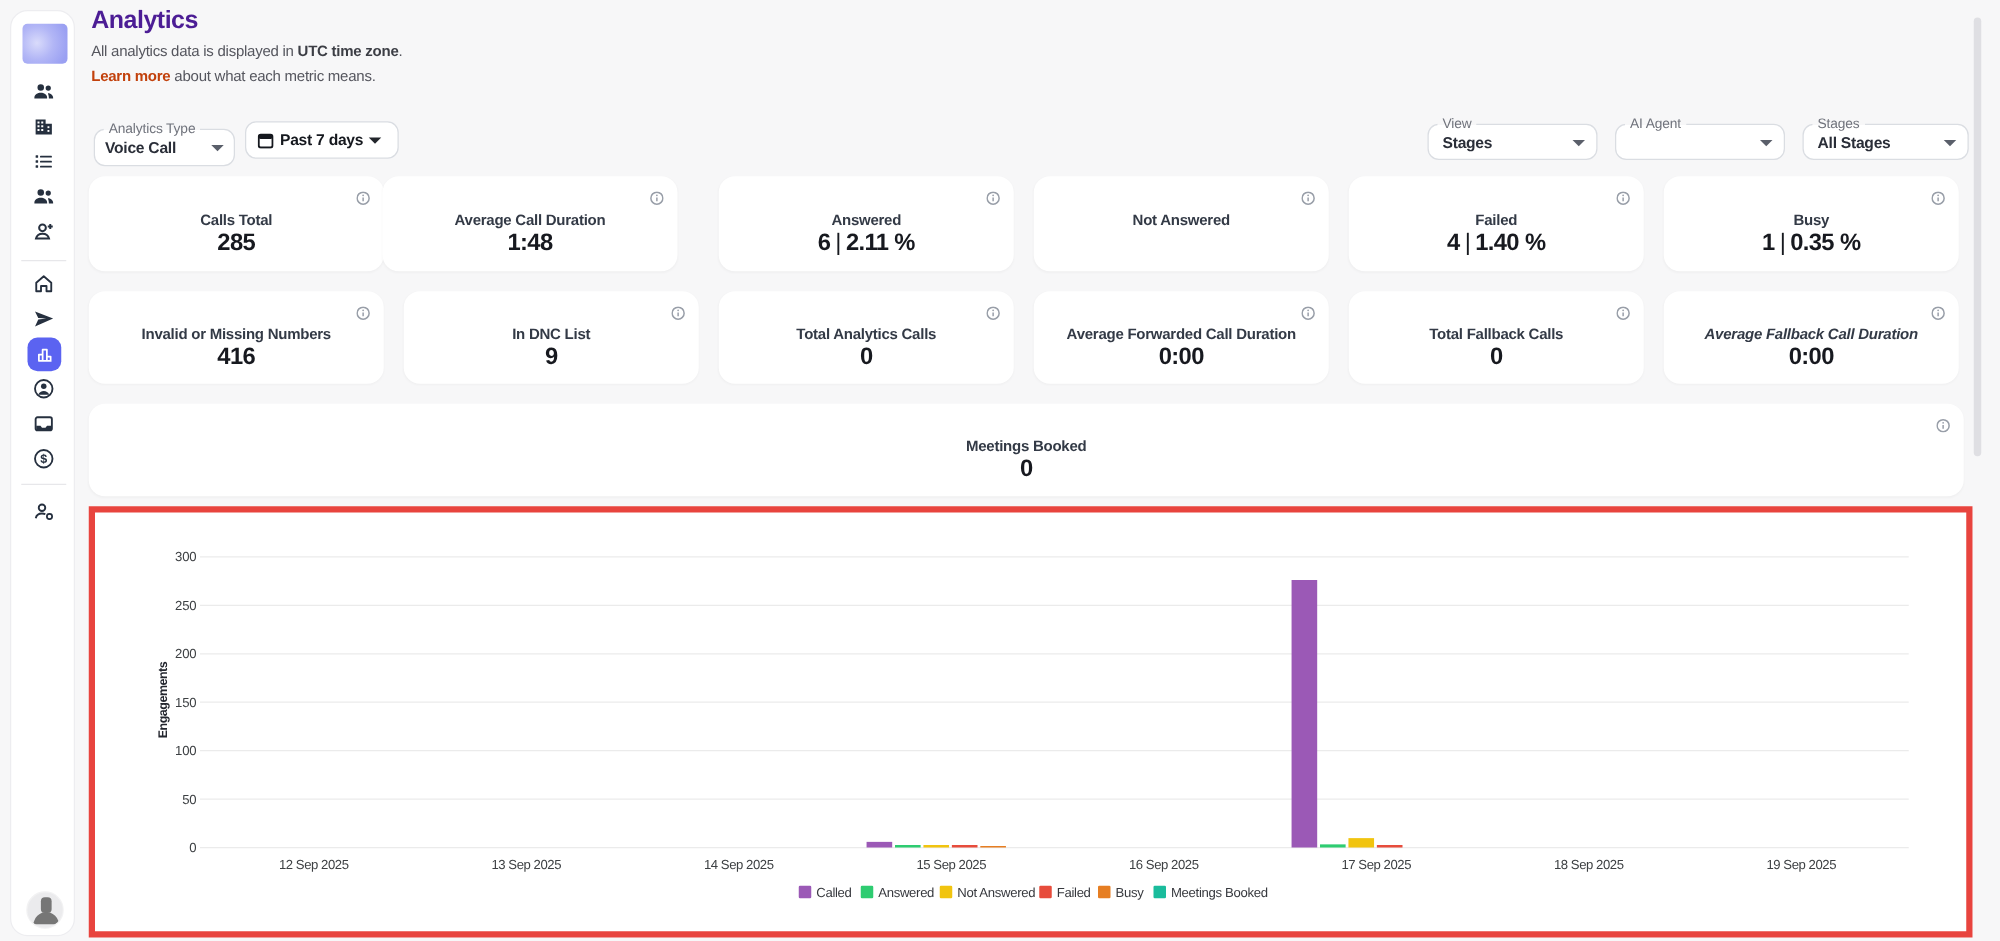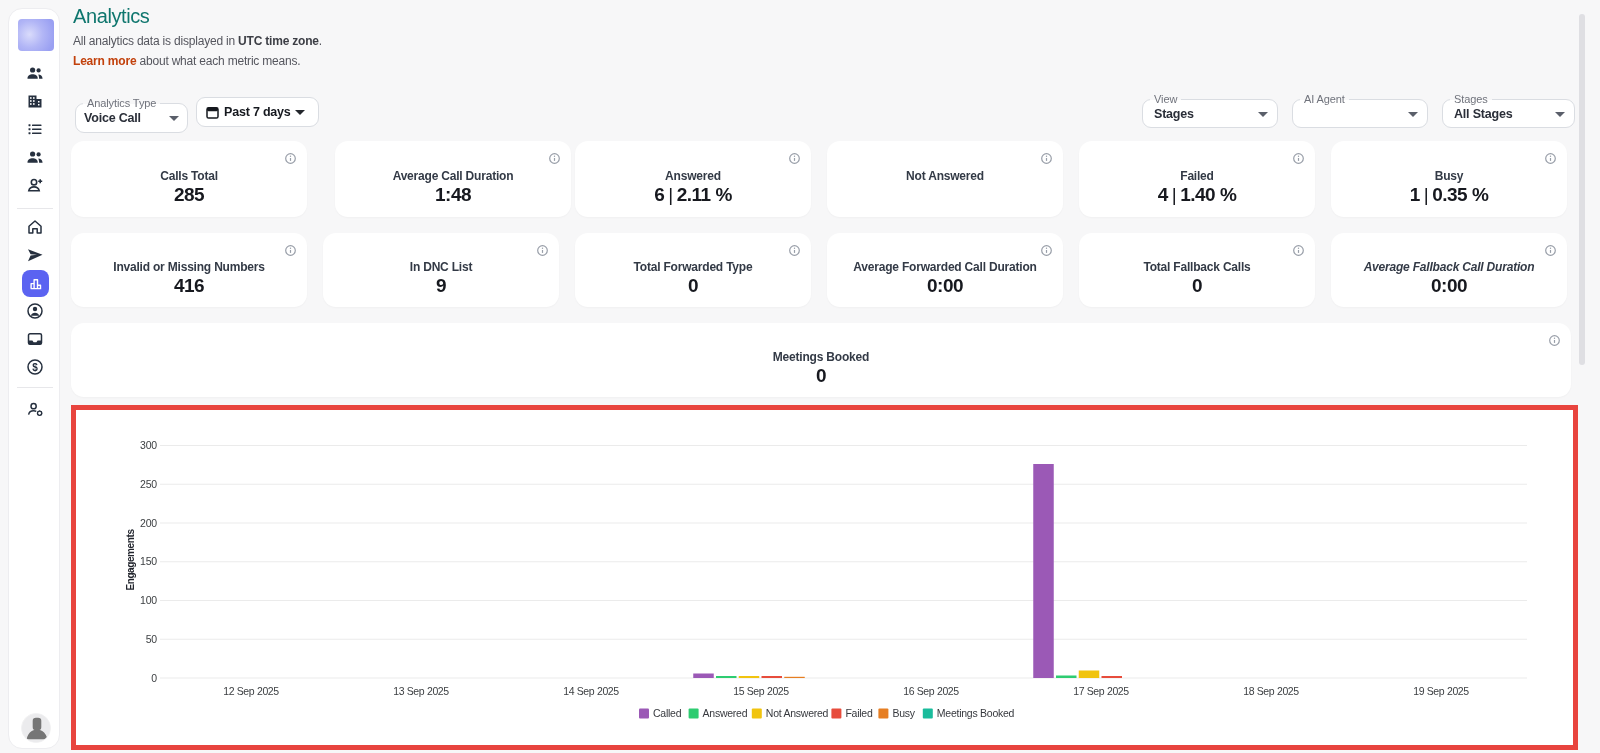--- a/index.html
+++ b/index.html
@@ -13,21 +13,21 @@
   .logo { position:absolute; left:9px; top:10px; width:36px; height:32px;
     background:radial-gradient(circle at 32% 48%, #d9dbfb 0%, #b2b6f6 45%, #9aa0f2 85%); border-radius:4px; }
   .sideicon { position:absolute; left:17px; width:18px; height:18px; }
   .divider { position:absolute; left:8px; width:36px; height:1px; background:#e7e7ea; }
   .activetile { position:absolute; left:13px; top:261px; width:27px; height:27px;
     background:#5b63f1; border-radius:8px; }
   .avatar { position:absolute; left:12px; top:704px; width:30px; height:30px; border-radius:50%;
     background:#ededee; overflow:hidden; border:1px solid #f2f2f3; }
 
   
-  .h1 { position:absolute; left:73px; top:5px; font-size:20px; font-weight:400; color:#0f766e; letter-spacing:-0.4px; }
+  .h1 { position:absolute; left:73px; top:5px; font-size:20px; font-weight:700; color:#4c1d95; letter-spacing:-0.4px; }
   .sub1 { position:absolute; left:73px; top:34px; font-size:12px; color:#55565e; letter-spacing:-0.2px; }
   .sub1 b { color:#3c3e45; }
   .sub2 { position:absolute; left:73px; top:54px; font-size:12px; color:#55565e; letter-spacing:-0.2px; }
   .sub2 a { color:#c2410c; font-weight:700; text-decoration:none; }
 
   
   .fbox { position:absolute; background:#fff; border:1px solid #dadde2; border-radius:9px; }
   .flabel { position:absolute; top:-7px; left:7px; font-size:11px; color:#70737c; letter-spacing:-0.1px;
     padding:0 4px; background:linear-gradient(#f7f7f8 7px, #ffffff 7px); line-height:13px; white-space:nowrap; }
   .fval { position:absolute; left:11px; top:7px; font-size:12.5px; font-weight:700; color:#2a2e38; letter-spacing:-0.2px; }
@@ -173,21 +173,21 @@
 <div id="cards">
     <div class="card" style="left:71px;top:141px;width:236px;height:76px;">
       <svg class="info" style="right:11px;top:12px;" viewBox="0 0 11 11">
         <circle cx="5.5" cy="5.5" r="4.8" fill="none" stroke="#989ea8" stroke-width="1.2"></circle>
         <line x1="5.5" y1="5" x2="5.5" y2="7.9" stroke="#989ea8" stroke-width="1.2"></line>
         <circle cx="5.5" cy="3.2" r="0.7" fill="#989ea8"></circle>
       </svg>
       <div class="ctitle" style="top:28px;">Calls Total</div>
       <div class="cval" style="top:43px;">285</div>
     </div>
-    <div class="card" style="left:335px;top:141px;width:236px;height:76px;">
+    <div class="card" style="left:306px;top:141px;width:236px;height:76px;">
       <svg class="info" style="right:11px;top:12px;" viewBox="0 0 11 11">
         <circle cx="5.5" cy="5.5" r="4.8" fill="none" stroke="#989ea8" stroke-width="1.2"></circle>
         <line x1="5.5" y1="5" x2="5.5" y2="7.9" stroke="#989ea8" stroke-width="1.2"></line>
         <circle cx="5.5" cy="3.2" r="0.7" fill="#989ea8"></circle>
       </svg>
       <div class="ctitle" style="top:28px;">Average Call Duration</div>
       <div class="cval" style="top:43px;">1:48</div>
     </div>
     <div class="card" style="left:575px;top:141px;width:236px;height:76px;">
       <svg class="info" style="right:11px;top:12px;" viewBox="0 0 11 11">
@@ -241,21 +241,21 @@
       </svg>
       <div class="ctitle" style="top:27px;">In DNC List</div>
       <div class="cval" style="top:42px;">9</div>
     </div>
     <div class="card" style="left:575px;top:233px;width:236px;height:74px;">
       <svg class="info" style="right:11px;top:12px;" viewBox="0 0 11 11">
         <circle cx="5.5" cy="5.5" r="4.8" fill="none" stroke="#989ea8" stroke-width="1.2"></circle>
         <line x1="5.5" y1="5" x2="5.5" y2="7.9" stroke="#989ea8" stroke-width="1.2"></line>
         <circle cx="5.5" cy="3.2" r="0.7" fill="#989ea8"></circle>
       </svg>
-      <div class="ctitle" style="top:27px;">Total Forwarded Type</div>
+      <div class="ctitle" style="top:27px;">Total Analytics Calls</div>
       <div class="cval" style="top:42px;">0</div>
     </div>
     <div class="card" style="left:827px;top:233px;width:236px;height:74px;">
       <svg class="info" style="right:11px;top:12px;" viewBox="0 0 11 11">
         <circle cx="5.5" cy="5.5" r="4.8" fill="none" stroke="#989ea8" stroke-width="1.2"></circle>
         <line x1="5.5" y1="5" x2="5.5" y2="7.9" stroke="#989ea8" stroke-width="1.2"></line>
         <circle cx="5.5" cy="3.2" r="0.7" fill="#989ea8"></circle>
       </svg>
       <div class="ctitle" style="top:27px;">Average Forwarded Call Duration</div>
       <div class="cval" style="top:42px;">0:00</div>

